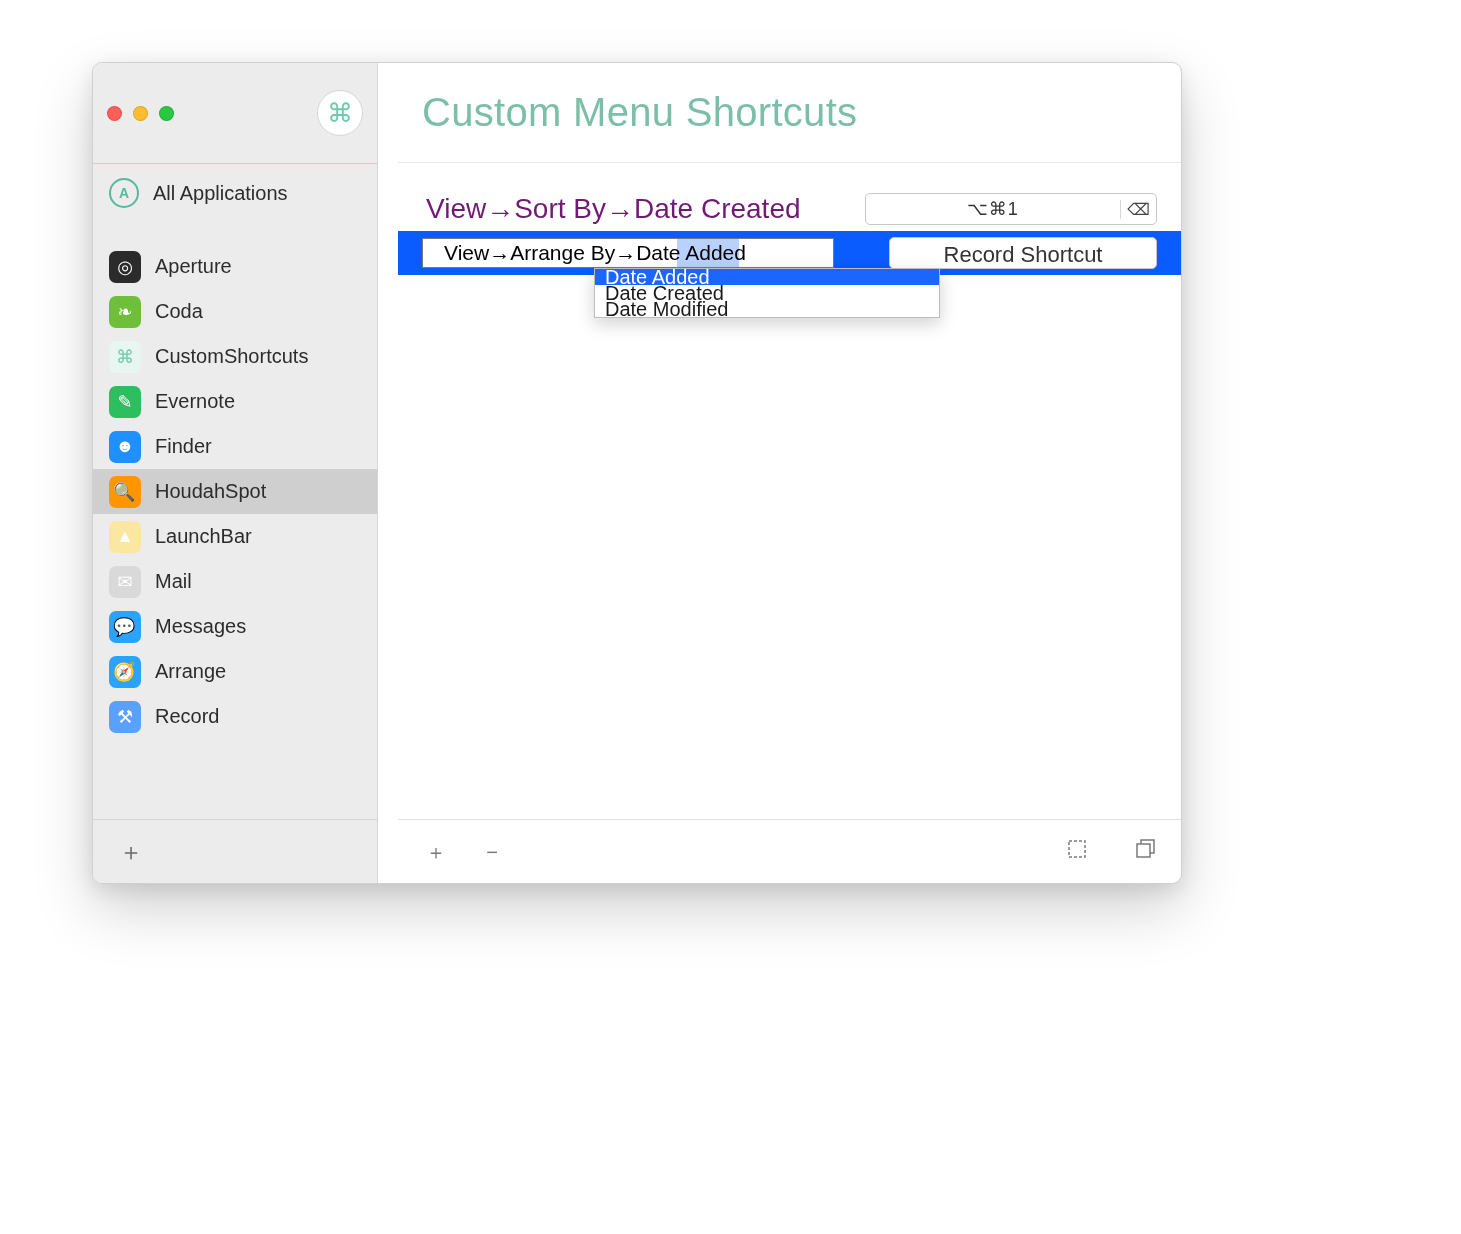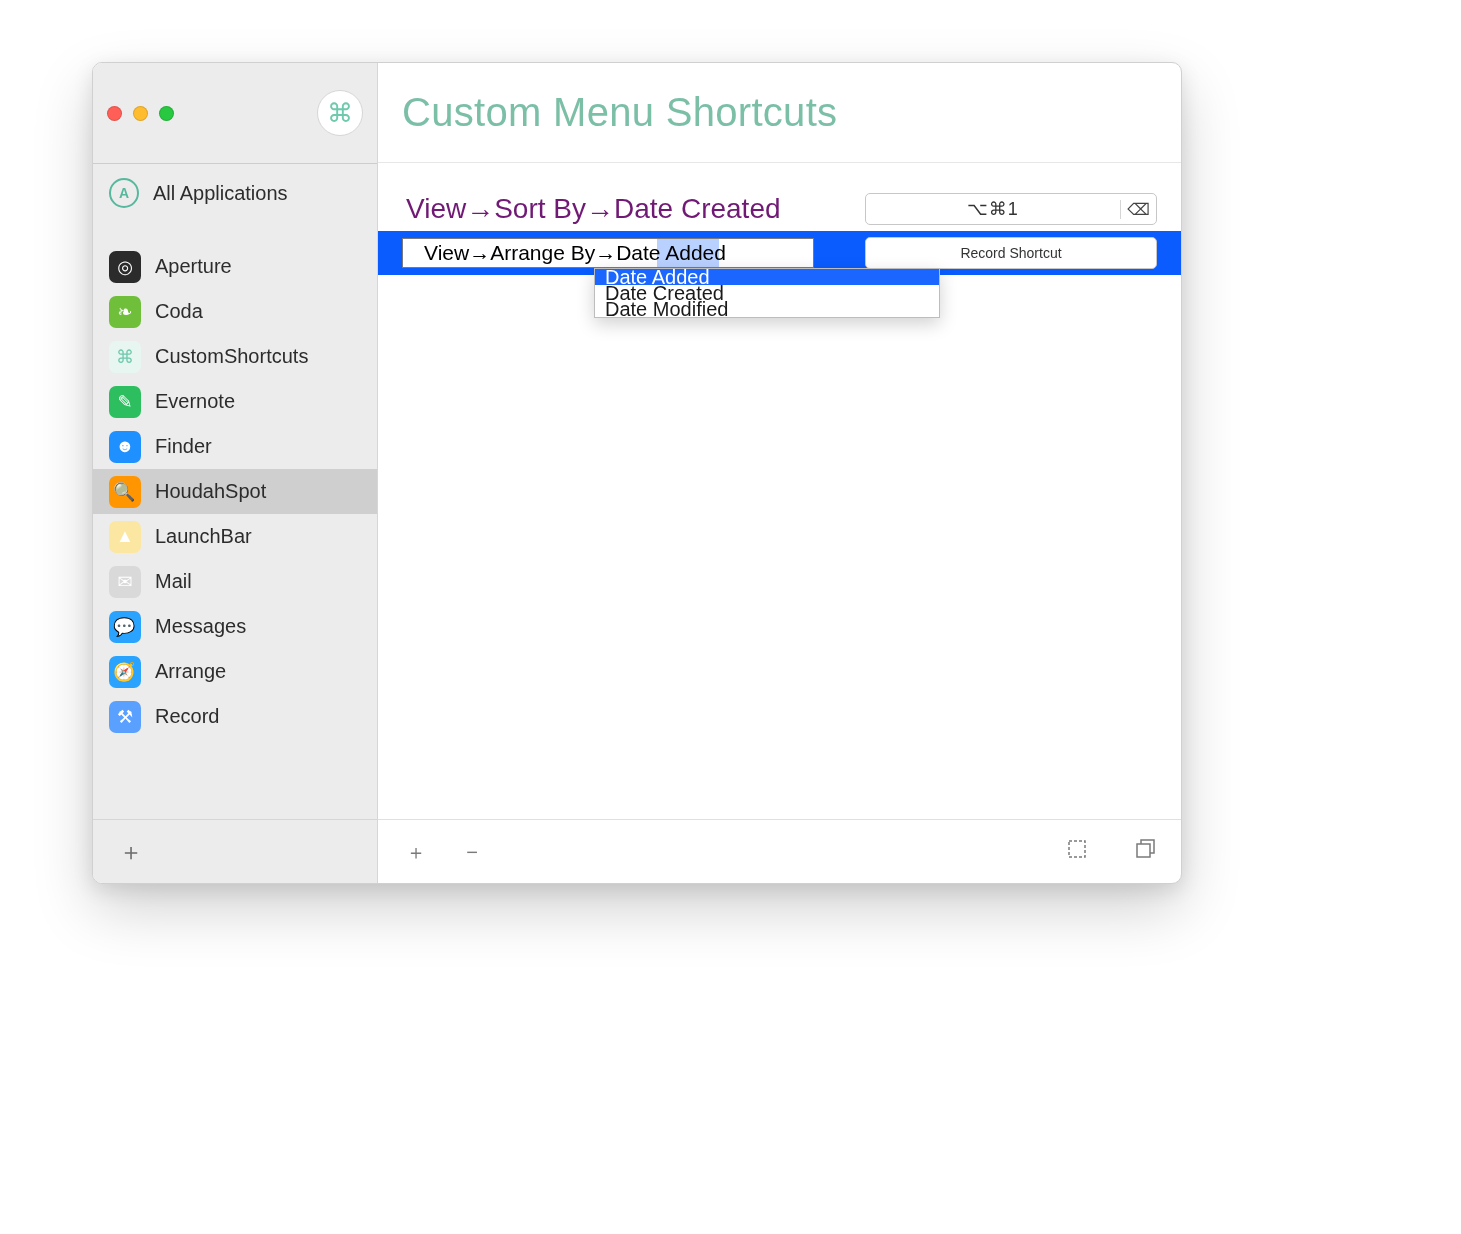--- a/index.html
+++ b/index.html
@@ -111,20 +111,21 @@
     font-size: 24px; color: #6b6b6b; line-height: 1;
     width: 28px; text-align: center;
   }
 
   
   .main {
     flex: 1;
     display: flex;
     flex-direction: column;
     min-width: 0;
+    margin-left: 20px;
   }
   .main-header {
     height: 100px;
     display: flex;
     align-items: center;
     padding: 0 24px;
     border-bottom: 1px solid #e7e7e7;
   }
   .main-title {
     font-size: 40px;
@@ -181,28 +182,28 @@
     width: 412px;
     font-size: 21px;
     font-family: inherit;
     padding: 2px 21px;
     border: 1px solid #7a7a7a;
     background: #fff;
     color: #000;
     margin-right: auto;
   }
   .row.editing .record-btn {
-    width: 292px;
+    width: 268px;
     height: 32px;
     border: 1px solid #c7c7c7;
     border-radius: 5px;
     background: #fff;
-    font-size: 14px;
+    font-size: 22px;
     color: #333;
-    display: flex; align-items: center; justify-content: center;
+    display: flex; align-items: flex-end; justify-content: center;
   }
 
   
   .dropdown {
     position: absolute;
     left: 501px;
     top: 205px;
     width: 346px;
     background: #fff;
     border: 1px solid #bdbdbd;

